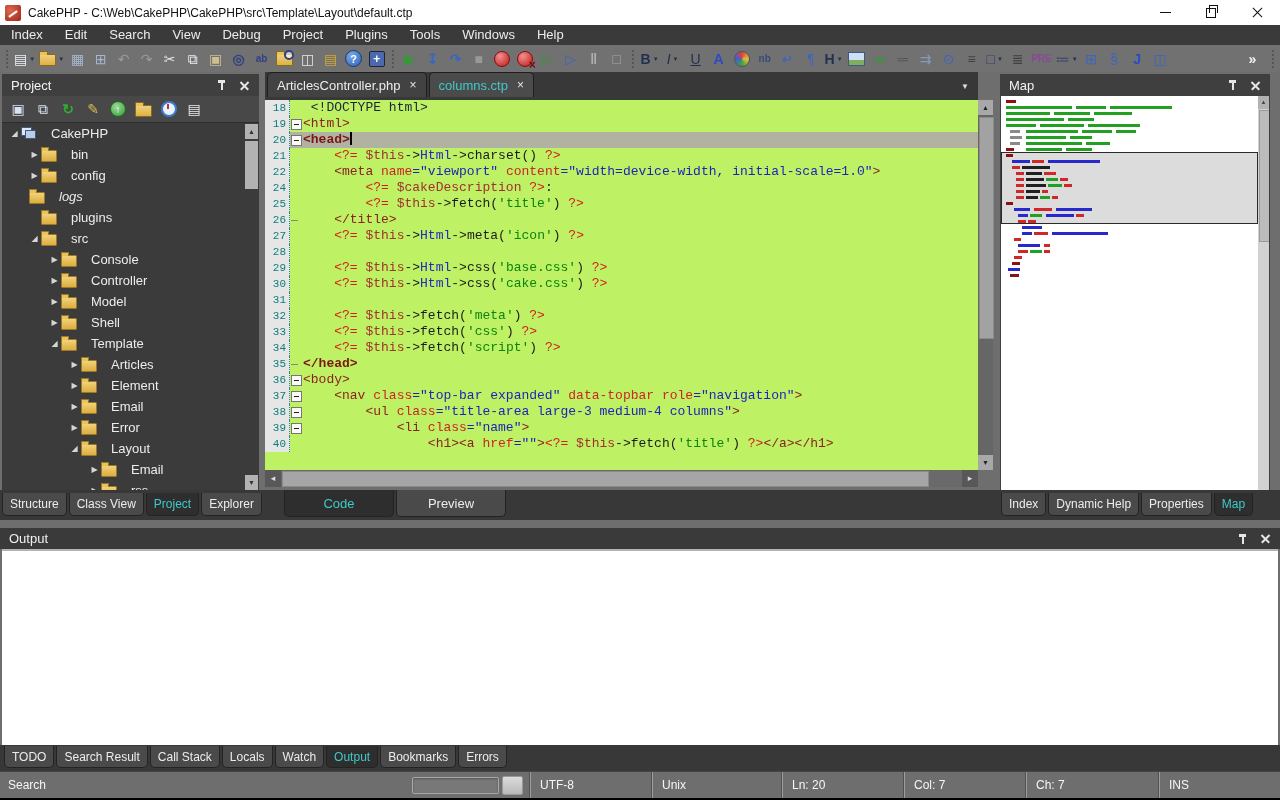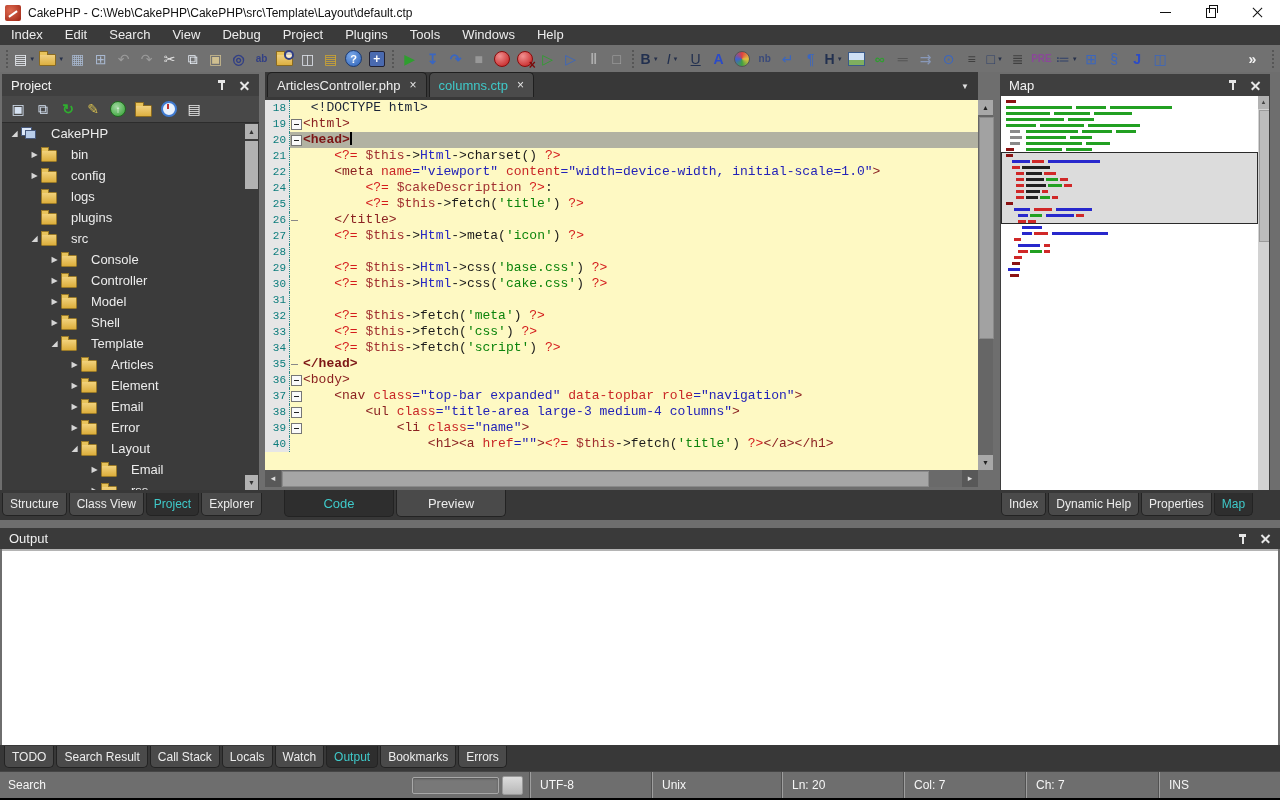--- a/index.html
+++ b/index.html
@@ -88,21 +88,21 @@
   .tsb-down::after{content:"▼";font-size:7px;color:#333;display:block;text-align:center;line-height:15px}
   
   .etabbar{position:absolute;left:265px;top:72px;width:713px;height:28px;background:#383838;
            display:flex;align-items:flex-start;padding-left:2px;box-sizing:border-box}
   .etab{height:25px;display:flex;align-items:center;gap:9px;padding:0 9px;background:#424242;
         border:1px solid #1f1f1f;border-bottom:none;border-radius:5px 5px 0 0;color:#ececec;
         font-size:13px;margin-right:2px;box-sizing:border-box}
   .etab.active{background:#4b4b4b;color:#3fc9c9}
   .tx{color:#e4e4e4;font-size:12px}
   .tabbar-dd{margin-left:auto;margin-right:9px;color:#e0e0e0;font-size:8px;align-self:center}
-  .editor{position:absolute;left:265px;top:100px;width:713px;height:370px;background:#fef9c3;
+  .editor{position:absolute;left:265px;top:100px;width:713px;height:370px;background:#bef264;
           overflow:hidden;font-family:"Liberation Mono","DejaVu Sans Mono",monospace;font-size:13px}
   .line{display:flex;height:16px;line-height:16px}
   .ln{width:21px;flex:none;text-align:right;padding-right:3px;background:#e6e6e6;color:#0c7c7c;
       border-right:1px dotted #2a8a8a;font-size:11px}
   .fold{width:13px;flex:none;display:flex;align-items:center;justify-content:center}
   .fbox{width:9px;height:9px;background:#fafafa;border:1px solid #767676;position:relative;box-sizing:content-box}
   .fbox::after{content:"";position:absolute;left:2px;top:4px;width:5px;height:1px;background:#222}
   .fend{width:7px;height:1px;background:#888;margin-right:4px}
   .code{flex:1;white-space:pre}
   .line.cur .fold,.line.cur .code{background:#b2b2a2}
@@ -400,21 +400,21 @@
       <div class="trow" style="padding-left: 26px;">
         <span class="arrow">▶</span>
         <span class="ic-folder"></span>
         <span class="tlabel">bin</span>
       </div>
       <div class="trow" style="padding-left: 26px;">
         <span class="arrow">▶</span>
         <span class="ic-folder"></span>
         <span class="tlabel">config</span>
       </div>
-      <div class="trow" style="padding-left: 26px;">
+      <div class="trow" style="padding-left: 14px; font-style: italic;">
         <span class="arrow"></span>
         <span class="ic-folder"></span>
         <span class="tlabel">logs</span>
       </div>
       <div class="trow" style="padding-left: 26px;">
         <span class="arrow"></span>
         <span class="ic-folder"></span>
         <span class="tlabel">plugins</span>
       </div>
       <div class="trow" style="padding-left: 26px;">

